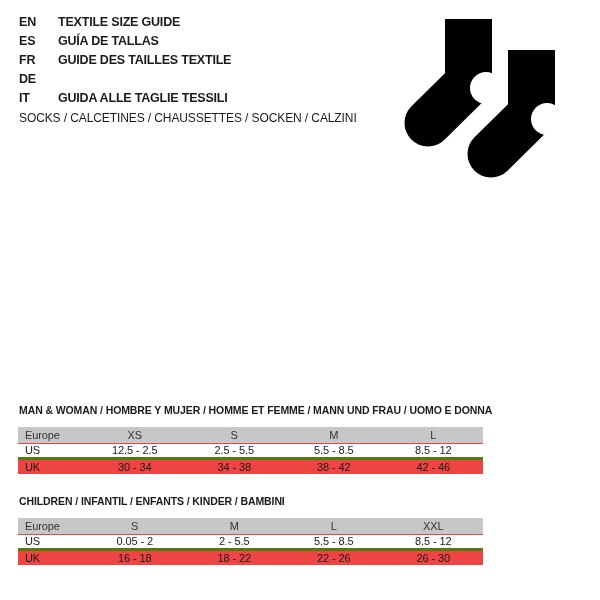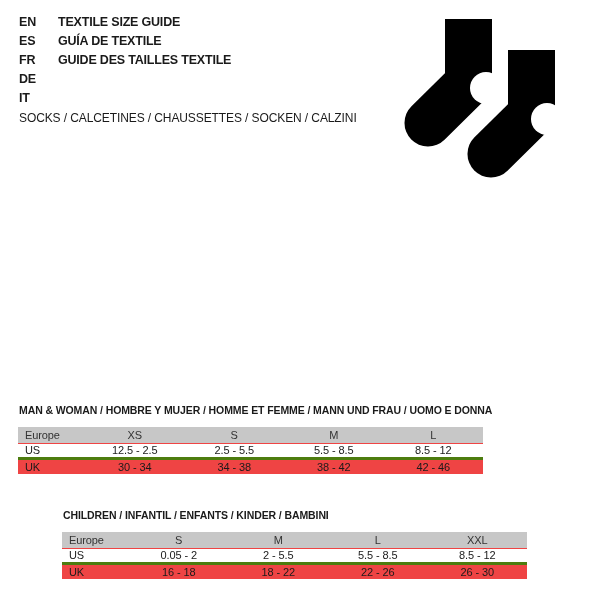--- a/index.html
+++ b/index.html
@@ -25,21 +25,21 @@
     position:absolute; left:19px; top:111px;
     font-weight:normal; font-size:12px; letter-spacing:-0.1px; white-space:nowrap;
   }
 
   
   .socks-svg { position:absolute; left:400px; top:10px; }
 
   
   .size-table { position:absolute; left:18px; width:465px; }
   .size-table.table-1 { top:404px; }
-  .size-table.table-2 { top:509px;margin-left:44px; }
+  .size-table.table-2 { top:495px; }
   .table-title {
     font-size:10.5px; font-weight:bold; letter-spacing:-0.1px;
     line-height:13px; margin:0 0 10px 1px; white-space:nowrap;
   }
   table { width:100%; border-collapse:collapse; table-layout:fixed; }
   th, td {
     font-size:11px; font-weight:normal; text-align:center;
     padding:0; letter-spacing:-0.1px; vertical-align:middle;
   }
   col.c-region { width:14.4%; }
@@ -53,31 +53,32 @@
 </head>
 <body>
 
 <section class="lang-list">
   <div class="lang-row">
     <span class="lang-code">EN</span>
     <span class="lang-label">TEXTILE SIZE GUIDE</span>
   </div>
   <div class="lang-row">
     <span class="lang-code">ES</span>
-    <span class="lang-label">GUÍA DE TEXTILE</span>
+    <span class="lang-label">GUÍA DE TALLAS</span>
   </div>
   <div class="lang-row">
     <span class="lang-code">FR</span>
     <span class="lang-label">GUIDE DES TAILLES TEXTILE</span>
   </div>
   <div class="lang-row">
     <span class="lang-code">DE</span>
   </div>
   <div class="lang-row">
     <span class="lang-code">IT</span>
+    <span class="lang-label">GUIDA ALLE TAGLIE TESSILI</span>
   </div>
 </section>
 
 <div class="category-line">SOCKS / CALCETINES / CHAUSSETTES / SOCKEN / CALZINI</div>
 
 <svg class="socks-svg" width="175" height="170" viewBox="0 0 175 170" aria-hidden="true">
   <g>
     <rect x="45" y="9" width="47" height="64" fill="#000000"></rect>
     <line x1="68.5" y1="73" x2="28" y2="113" stroke="#000000" stroke-width="47" stroke-linecap="round"></line>
     <circle cx="86" cy="78" r="16" fill="#ffffff"></circle>

